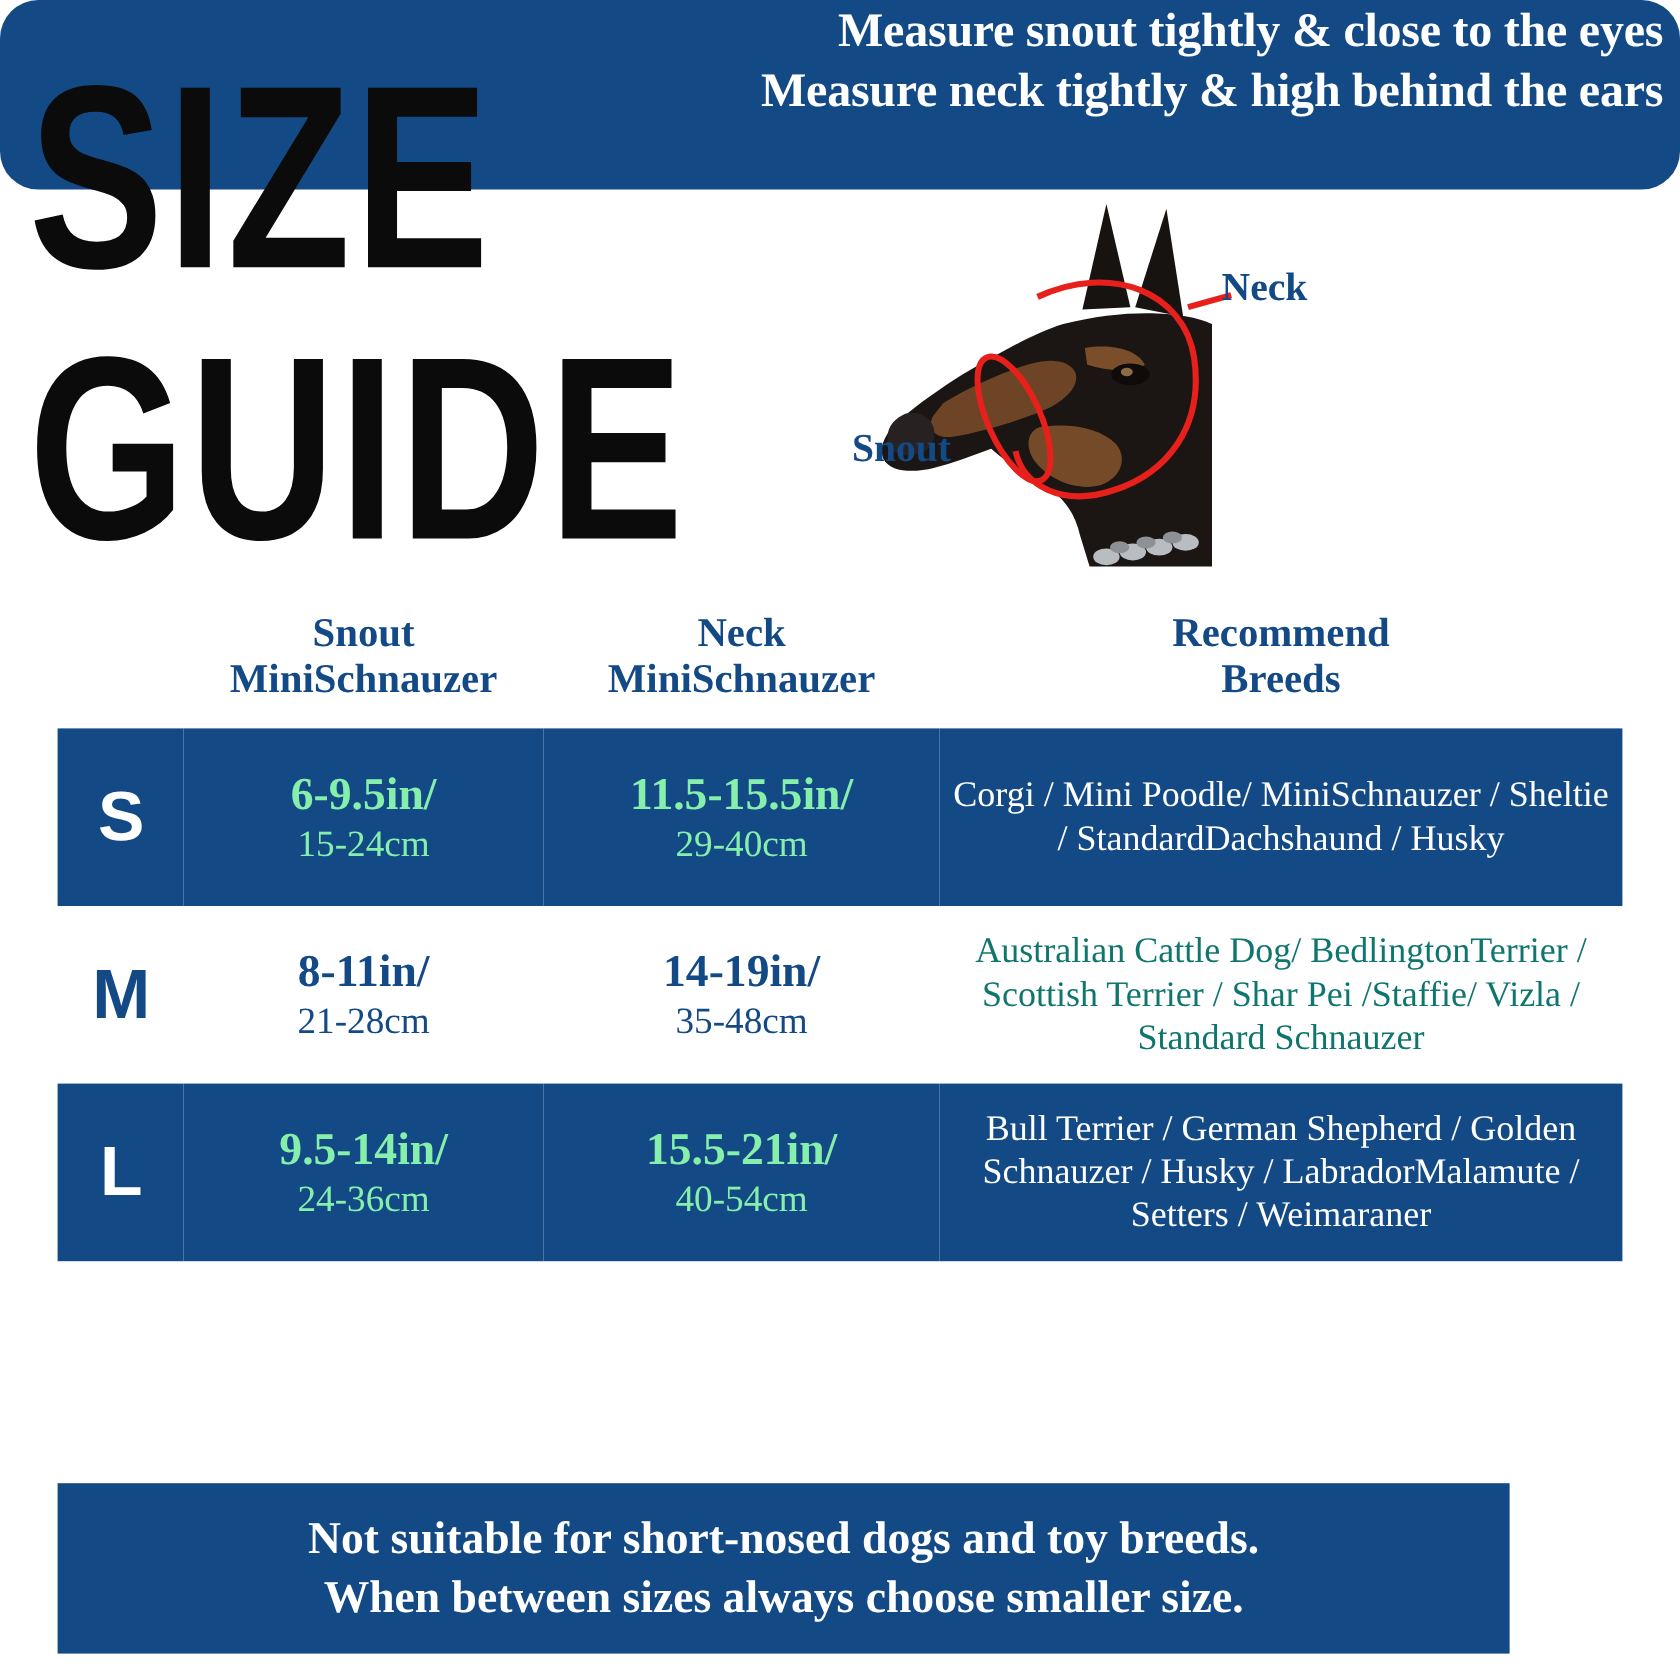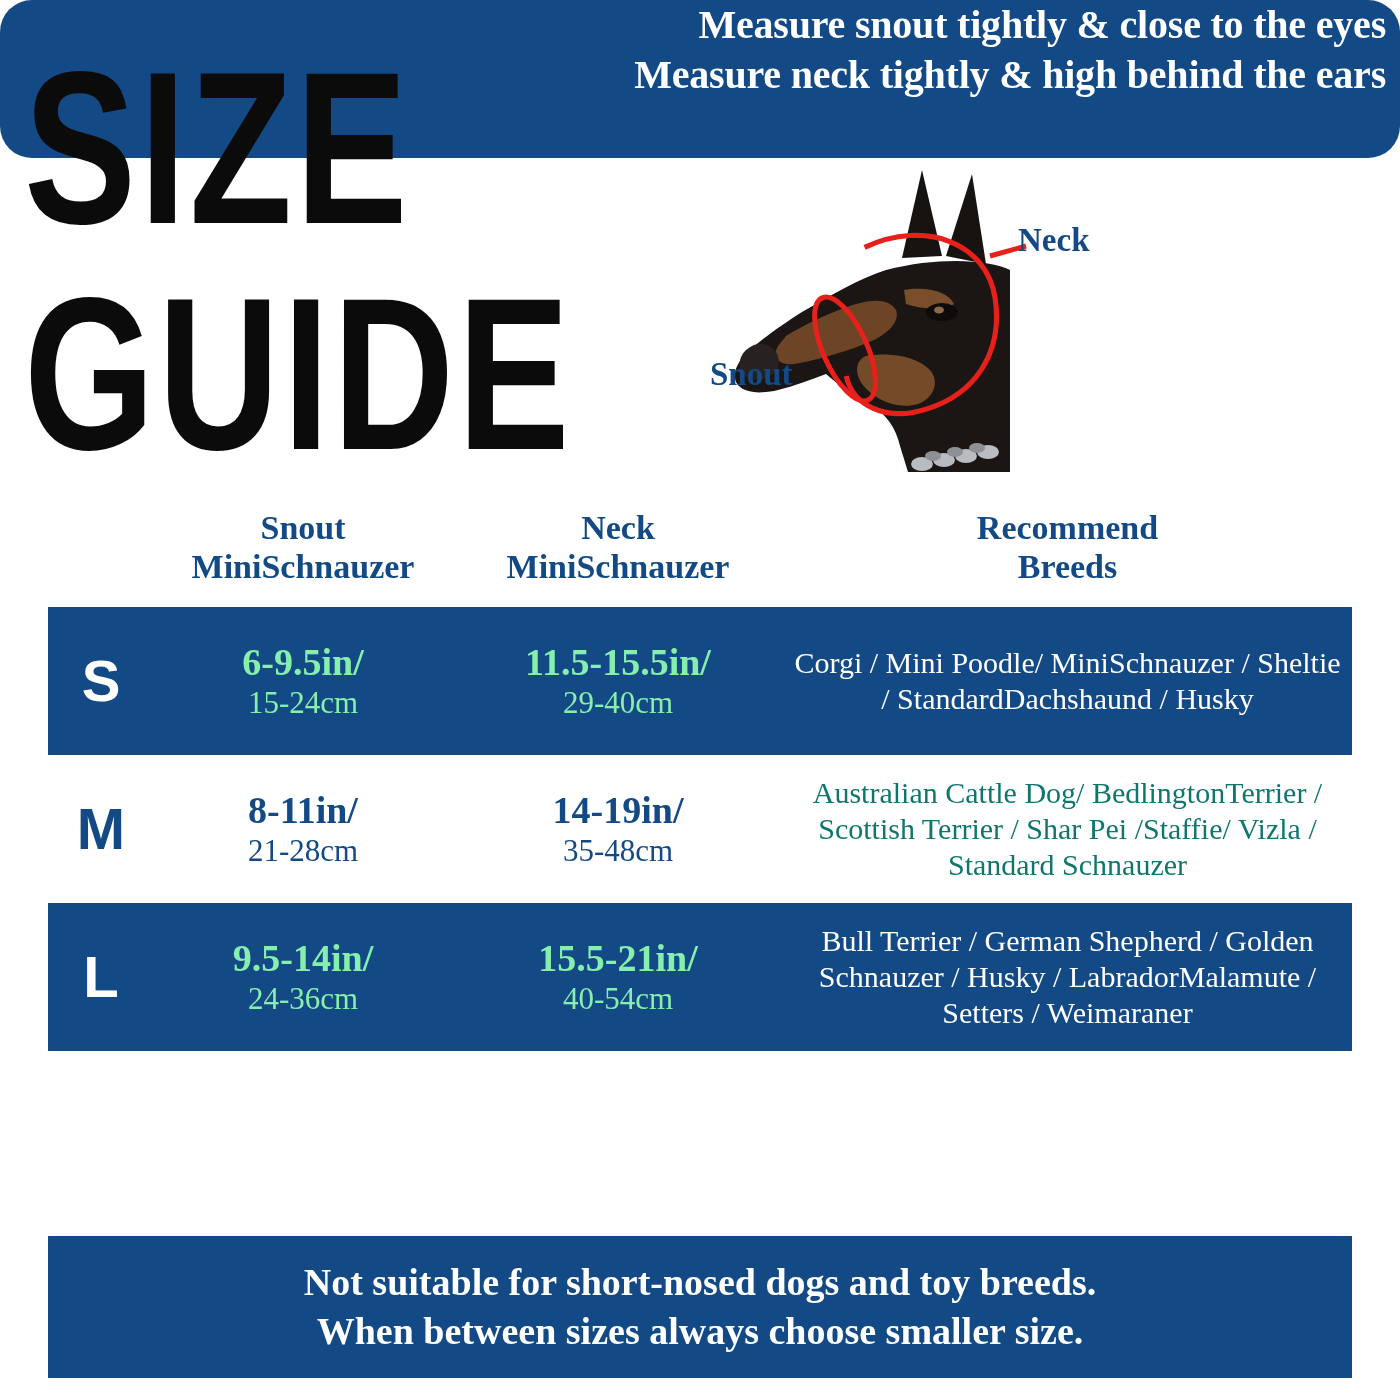--- a/index.html
+++ b/index.html
@@ -143,21 +143,21 @@
     line-height: 1.2;
     padding: 0 8px;
   }
   tr.dark td.breeds { color: #ffffff; }
   tr.light td.breeds { color: #0f766e; }
 
   
   .bottom-banner {
     position: absolute;
     left: 48px; bottom: 22px;
-    width: 1304px; height: 142px;
+    width: 1210px; height: 142px;
     background: #134a86;
     display: flex; flex-direction: column;
     align-items: center; justify-content: center;
   }
   .bottom-banner .line {
     color: #ffffff;
     font-family: "Liberation Serif", serif;
     font-weight: bold;
     font-size: 38px;
     line-height: 1.3;

